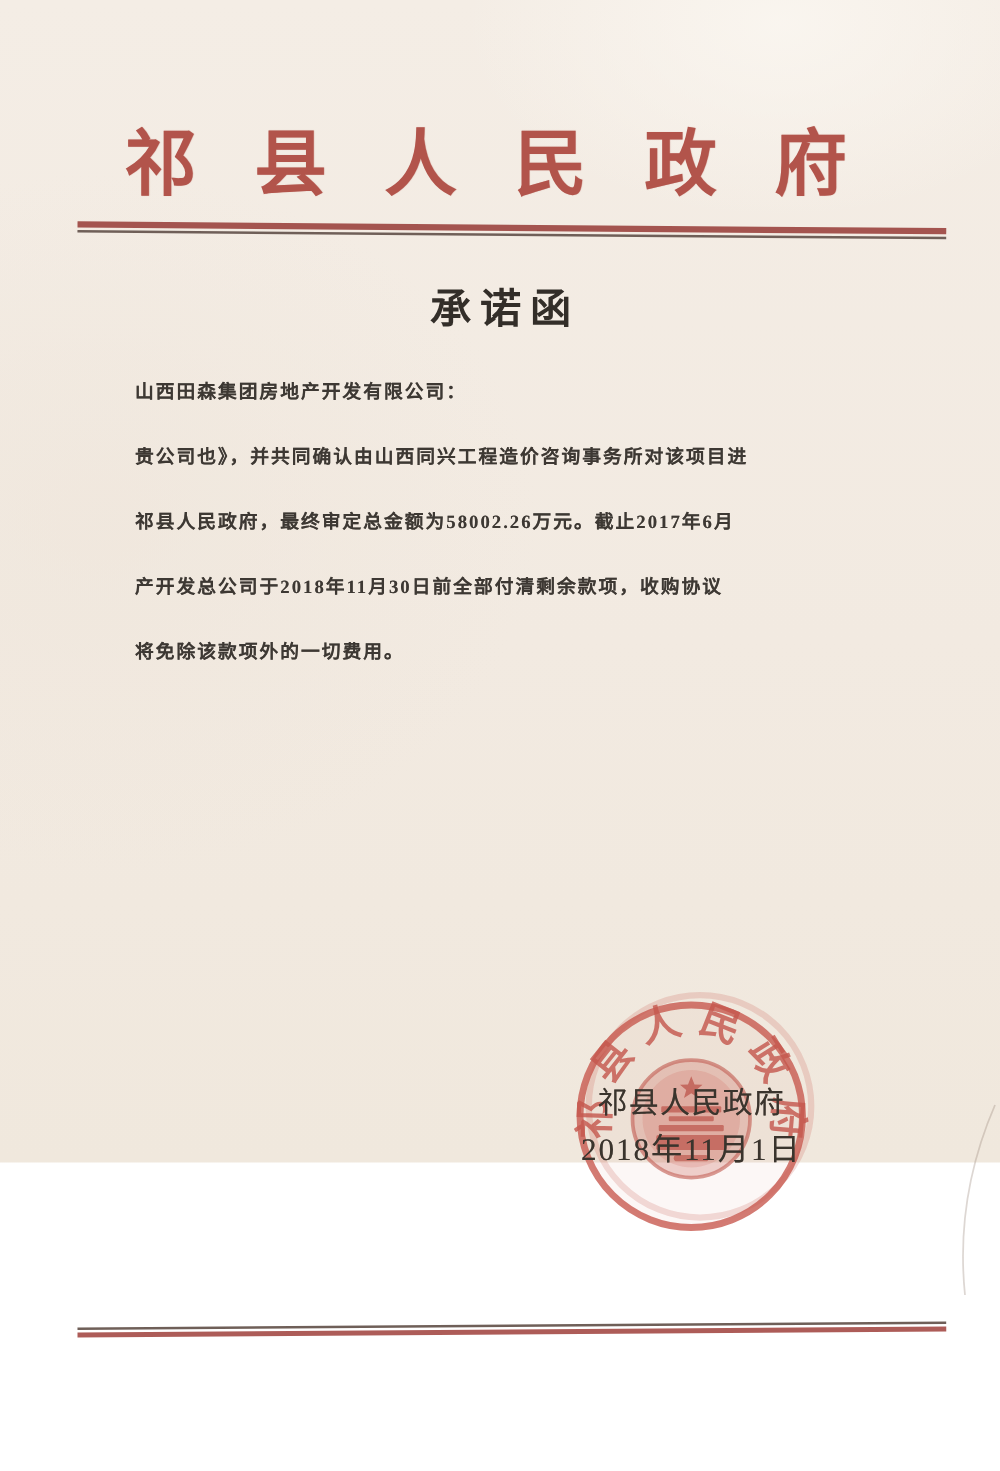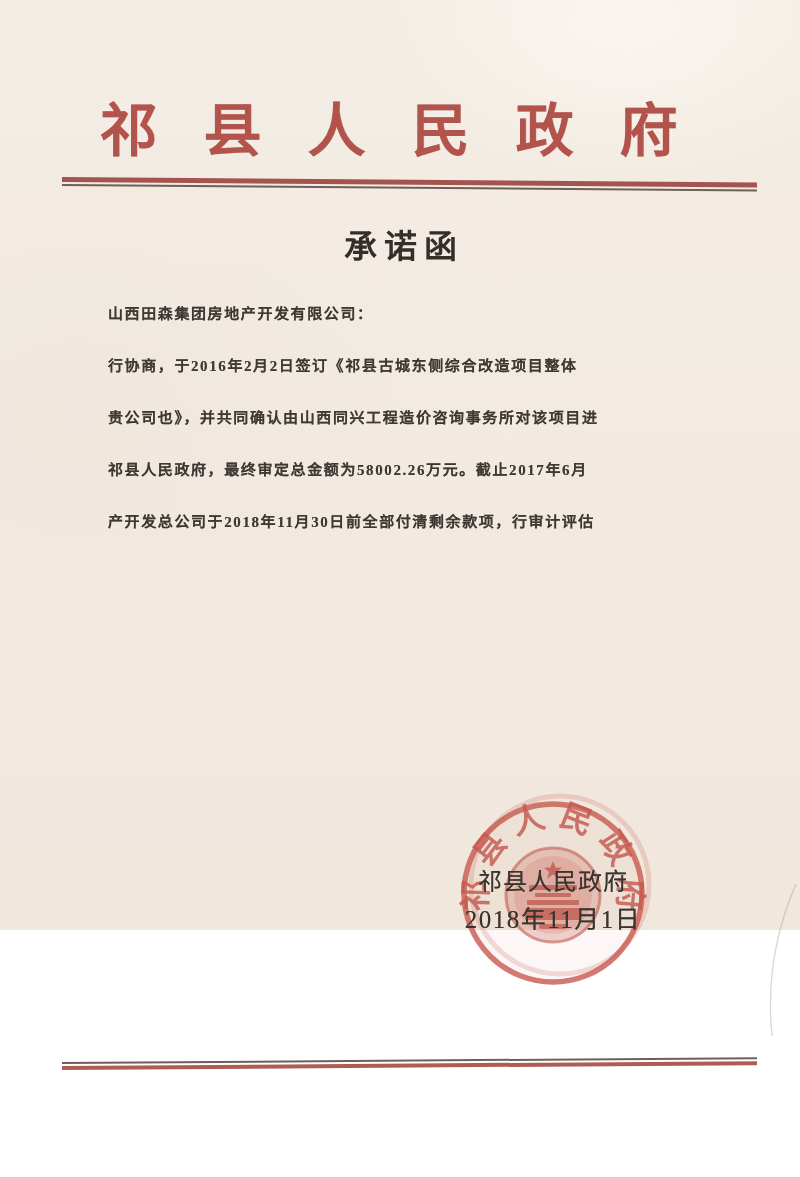--- a/index.html
+++ b/index.html
@@ -89,24 +89,24 @@
 
   <div class="divider header-divider">
     <div class="rule red"></div>
     <div class="rule dark"></div>
   </div>
 
   <h1 class="doc-title">承诺函</h1>
 
   <div class="body-text">
     <div class="line">山西田森集团房地产开发有限公司：</div>
-    <div class="line">行协商，于2016年2月2日签订《祁县古城东侧综合改造项目整体</div>
     <div class="line">贵公司也》，并共同确认由山西同兴工程造价咨询事务所对该项目进</div>
     <div class="line">祁县人民政府，最终审定总金额为58002.26万元。截止2017年6月</div>
-    <div class="line">产开发总公司于2018年11月30日前全部付清剩余款项，行审计评估</div>
+    <div class="line">产开发总公司于2018年11月30日前全部付清剩余款项，收购协议</div>
+    <div class="line">将免除该款项外的一切费用。</div>
   </div>
 
   <svg class="seal" viewBox="0 0 220 220" xmlns="http://www.w3.org/2000/svg">
     <circle cx="117" cy="102" r="89" fill="none" stroke="rgba(198,86,76,.20)" stroke-width="5"></circle>
     <circle cx="110" cy="110" r="89" fill="rgba(207,118,106,.06)" stroke="rgba(198,86,76,.78)" stroke-width="5.5"></circle>
     <path id="sealArc" d="M50.2,137.9 A66,66 0 1 1 169.8,137.9" fill="none"></path>
     <text class="arc-text">
       <textPath href="#sealArc" startOffset="10">祁县人民政府</textPath>
     </text>
     <g opacity="0.85">

